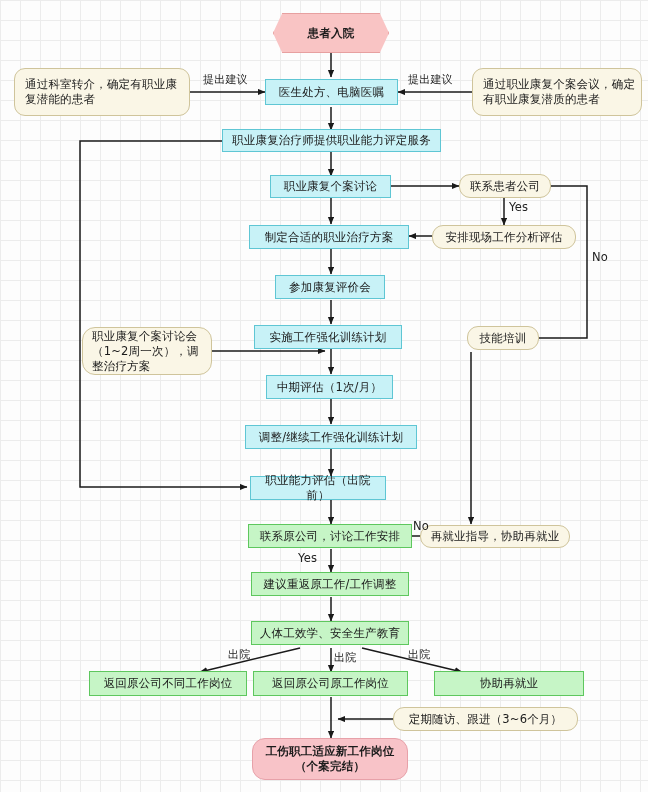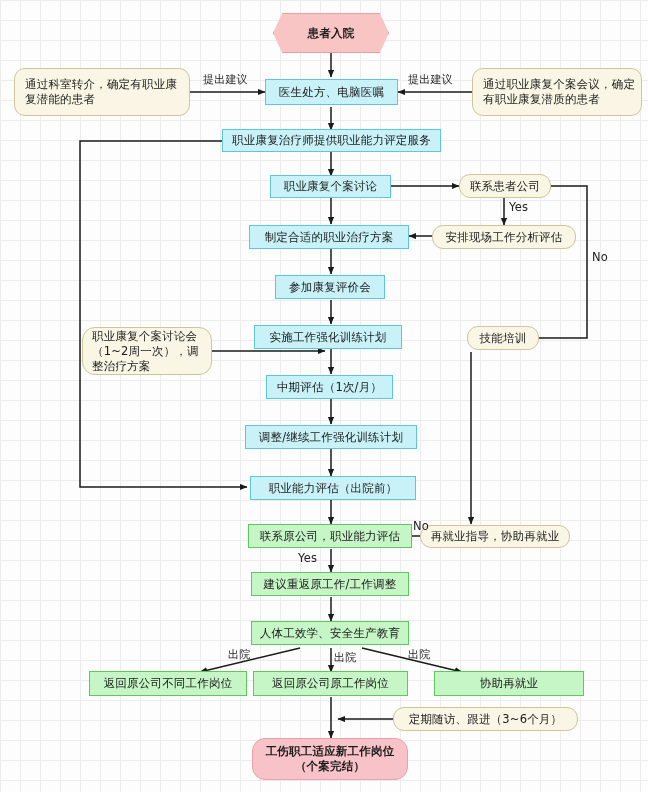--- a/index.html
+++ b/index.html
@@ -147,23 +147,23 @@
   <div class="node n-beige" style="left:82px;top:327px;width:130px;height:48px;justify-content:flex-start;text-align:left;padding-left:9px;border-radius:13px;">职业康复个案讨论会
 （1~2周一次），调
 整治疗方案</div>
 
   <div class="node n-cyan" style="left:266px;top:375px;width:127px;height:24px;">中期评估（1次/月）</div>
 
   <div class="node n-cyan" style="left:245px;top:425px;width:172px;height:24px;">调整/继续工作强化训练计划</div>
 
   <div class="node n-beige" style="left:467px;top:326px;width:72px;height:24px;">技能培训</div>
 
-  <div class="node n-cyan" style="left:250px;top:476px;width:166px;height:24px;">职业能力评估（出院前）</div>
+  <div class="node n-cyan" style="left:250px;top:476px;width:136px;height:24px;">职业能力评估（出院前）</div>
 
-  <div class="node n-green" style="left:248px;top:524px;width:164px;height:24px;">联系原公司，职业能力评估</div>
+  <div class="node n-green" style="left:248px;top:524px;width:164px;height:24px;">联系原公司，讨论工作安排</div>
 
   <div class="node n-beige" style="left:420px;top:525px;width:150px;height:23px;">再就业指导，协助再就业</div>
 
   <div class="node n-green" style="left:251px;top:572px;width:158px;height:24px;">建议重返原工作/工作调整</div>
 
   <div class="node n-green" style="left:251px;top:621px;width:158px;height:24px;">人体工效学、安全生产教育</div>
 
   <div class="node n-green" style="left:89px;top:671px;width:158px;height:25px;">返回原公司不同工作岗位</div>
 
   <div class="node n-green" style="left:253px;top:671px;width:155px;height:25px;">返回原公司原工作岗位</div>

